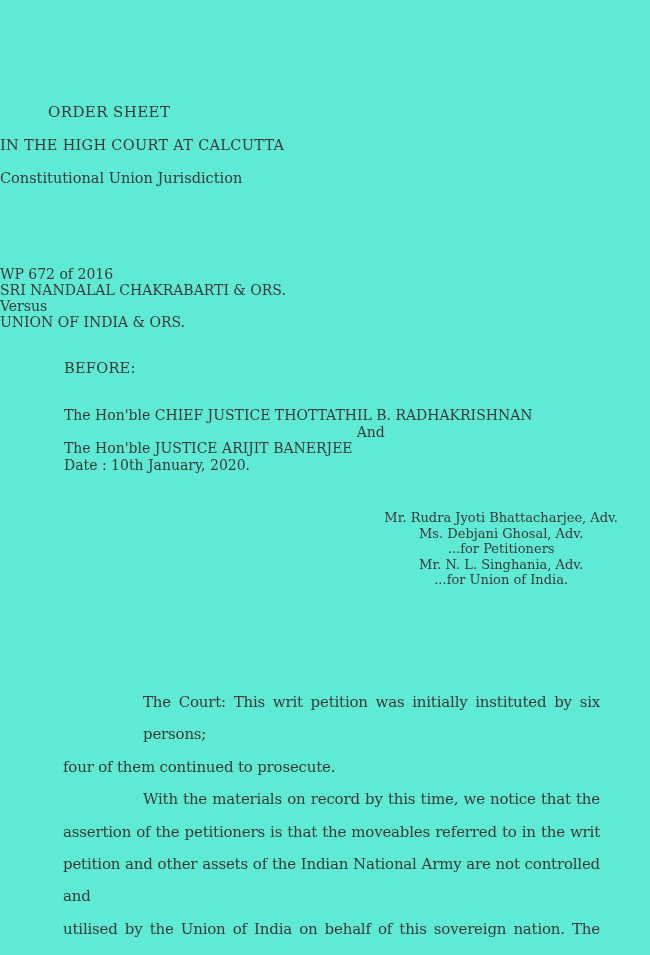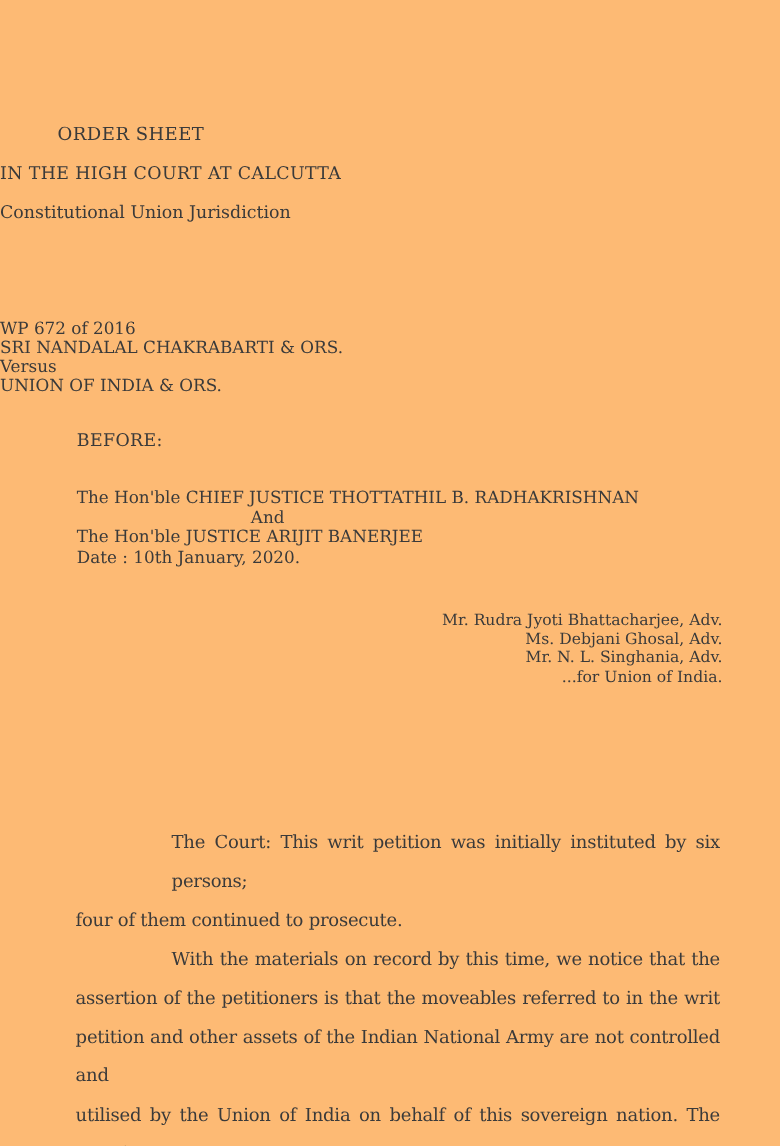--- a/index.html
+++ b/index.html
@@ -4,21 +4,21 @@
 <style>
   html, body {
     margin: 0;
     padding: 0;
     background: #ffffff;
   }
   .page {
     position: relative;
     width: 650px;
     height: 955px;
-    background: #fdba74;
+    background: #5eead4;
     overflow: hidden;
     font-family: "DejaVu Serif", "Liberation Serif", serif;
     color: #3a3a3a;
   }
   .abs { position: absolute; }
   .center-line {
     position: absolute;
     left: 0;
     width: 100%;
     text-align: left;
@@ -61,32 +61,33 @@
   }
   .bench-block {
     left: 64px;
     top: 395px;
     font-size: 14px;
     line-height: 16.5px;
     margin-top: 12px;
   }
   .bench-and {
     padding-left: 145px;
+    text-align: center;
   }
   .date-line {
     left: 64px;
     top: 457px;
     font-size: 14px;
   }
   .appearances-block {
-    right: 48px;
+    right: 32px;
     top: 510px;
     font-size: 13px;
     line-height: 15.6px;
-    text-align: right;
+    text-align: center;
   }
   .order-body {
     left: 63px;
     top: 642px;
     width: 537px;
     font-size: 15px;
     line-height: 32.4px;
     letter-spacing: -0.2px;
     margin-top: 44px;
   }
@@ -126,20 +127,21 @@
     <div>The Hon'ble CHIEF JUSTICE THOTTATHIL B. RADHAKRISHNAN</div>
     <div class="bench-and">And</div>
     <div>The Hon'ble JUSTICE ARIJIT BANERJEE</div>
   </div>
 
   <div class="abs date-line">Date : 10th January, 2020.</div>
 
   <div class="abs appearances-block">
     <div>Mr. Rudra Jyoti Bhattacharjee, Adv.</div>
     <div>Ms. Debjani Ghosal, Adv.</div>
+    <div>...for Petitioners</div>
     <div>Mr. N. L. Singhania, Adv.</div>
     <div>...for Union of India.</div>
   </div>
 
   <div class="abs order-body">
     <div class="body-line justified para-indent">The Court: This writ petition was initially instituted by six persons;</div>
     <div class="body-line">four of them continued to prosecute.</div>
     <div class="body-line justified para-indent">With the materials on record by this time, we notice that the</div>
     <div class="body-line justified">assertion of the petitioners is that the moveables referred to in the writ</div>
     <div class="body-line justified">petition and other assets of the Indian National Army are not controlled and</div>

